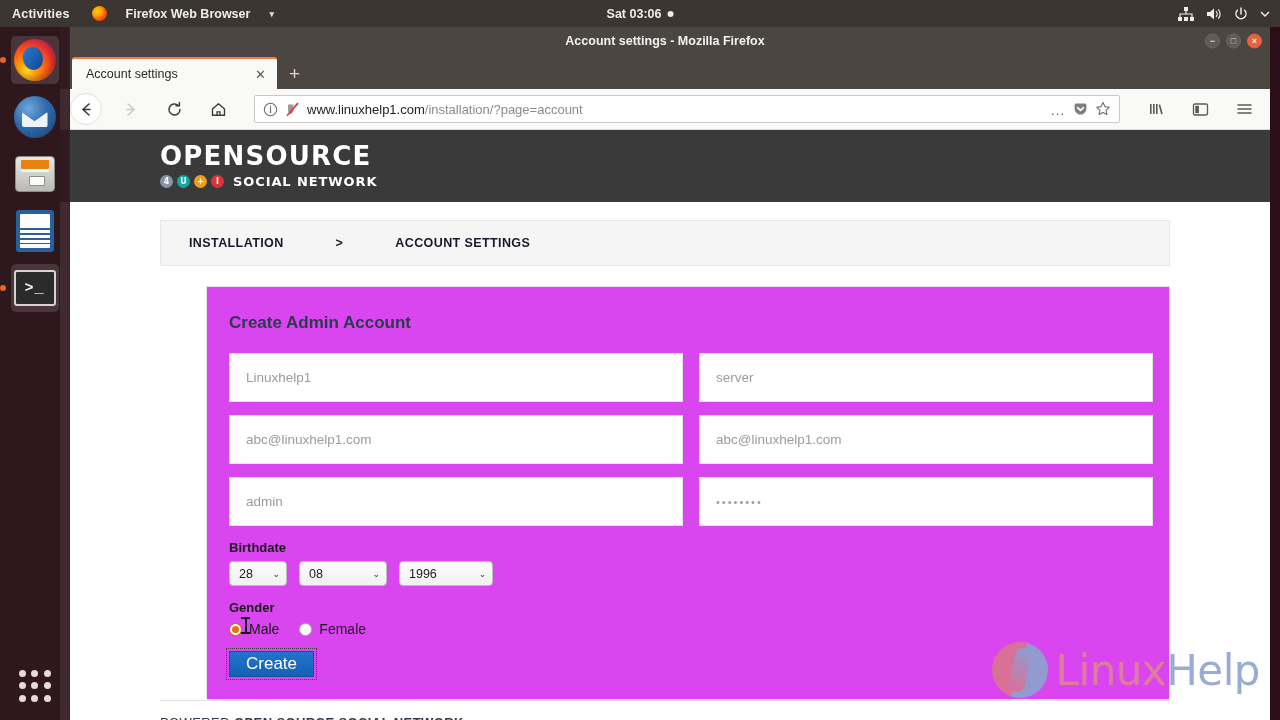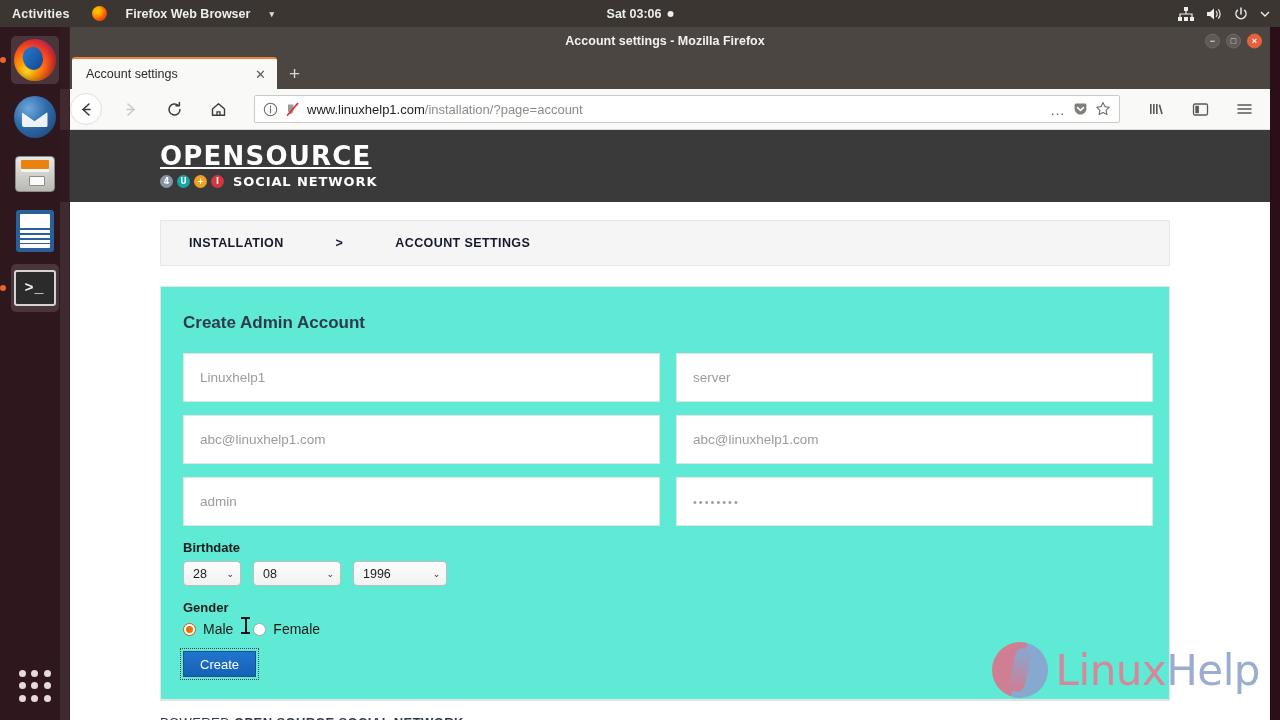--- a/index.html
+++ b/index.html
@@ -220,21 +220,20 @@
 
   
   #osn-header {
     height: 72px; background: #3a3a3a;
     padding-left: 100px; display: flex; align-items: center;
   }
   .logo-word {
     color: #ffffff; font-size: 26px; font-weight: bold;
     letter-spacing: 1.2px; line-height: 1;
     font-family: "DejaVu Sans", sans-serif;
-    text-decoration: underline;
   }
   .logo-sub {
     display: flex; align-items: center; gap: 4px; margin-top: 5px;
   }
   .badge {
     width: 13px; height: 13px; border-radius: 50%;
     color: #fff; font-size: 8px; font-weight: bold;
     display: flex; align-items: center; justify-content: center;
     font-family: "DejaVu Sans", sans-serif;
   }
@@ -251,22 +250,23 @@
   #breadcrumb {
     background: #f5f5f5; border: 1px solid #e6e6e6;
     height: 46px; display: flex; align-items: center;
     padding-left: 28px; gap: 52px;
     font-size: 12.5px; font-weight: bold; color: #16192b;
     letter-spacing: .4px;
   }
 
   #panel {
     margin-top: 20px;
-    background: #5eead4; border: 1px solid #e6e6e6;
+    background: #d946ef; border: 1px solid #e6e6e6;
     padding: 26px 16px 22px 22px;
+    margin-left: 46px;
   }
   #panel-title {
     font-size: 17px; font-weight: bold; color: #2e3a4d;
     margin-bottom: 20px;
   }
   .field-grid {
     display: grid; grid-template-columns: 1fr 1fr;
     grid-column-gap: 16px; grid-row-gap: 13px;
   }
   .fld {
@@ -307,21 +307,21 @@
     background: #e8700d;
   }
   .radio-label { font-size: 14px; color: #1b1b1b; }
 
   #create-btn {
     margin-top: 14px;
     display: inline-flex; align-items: center; justify-content: center;
     height: 26px; padding: 0 16px;
     background: linear-gradient(#2175cd, #1461b5);
     border: 1px solid #15528f;
-    color: #ffffff; font-size: 13px;
+    color: #ffffff; font-size: 17px;
     outline: 1px dotted #3e3e3e; outline-offset: 2px;
   }
 
   #footer-rule {
     margin: 0 100px; border-top: 1px solid #e0e0e0;
   }
   #powered {
     padding: 14px 100px 0 100px;
     font-size: 13px; color: #2e3a4d; letter-spacing: .4px;
   }

